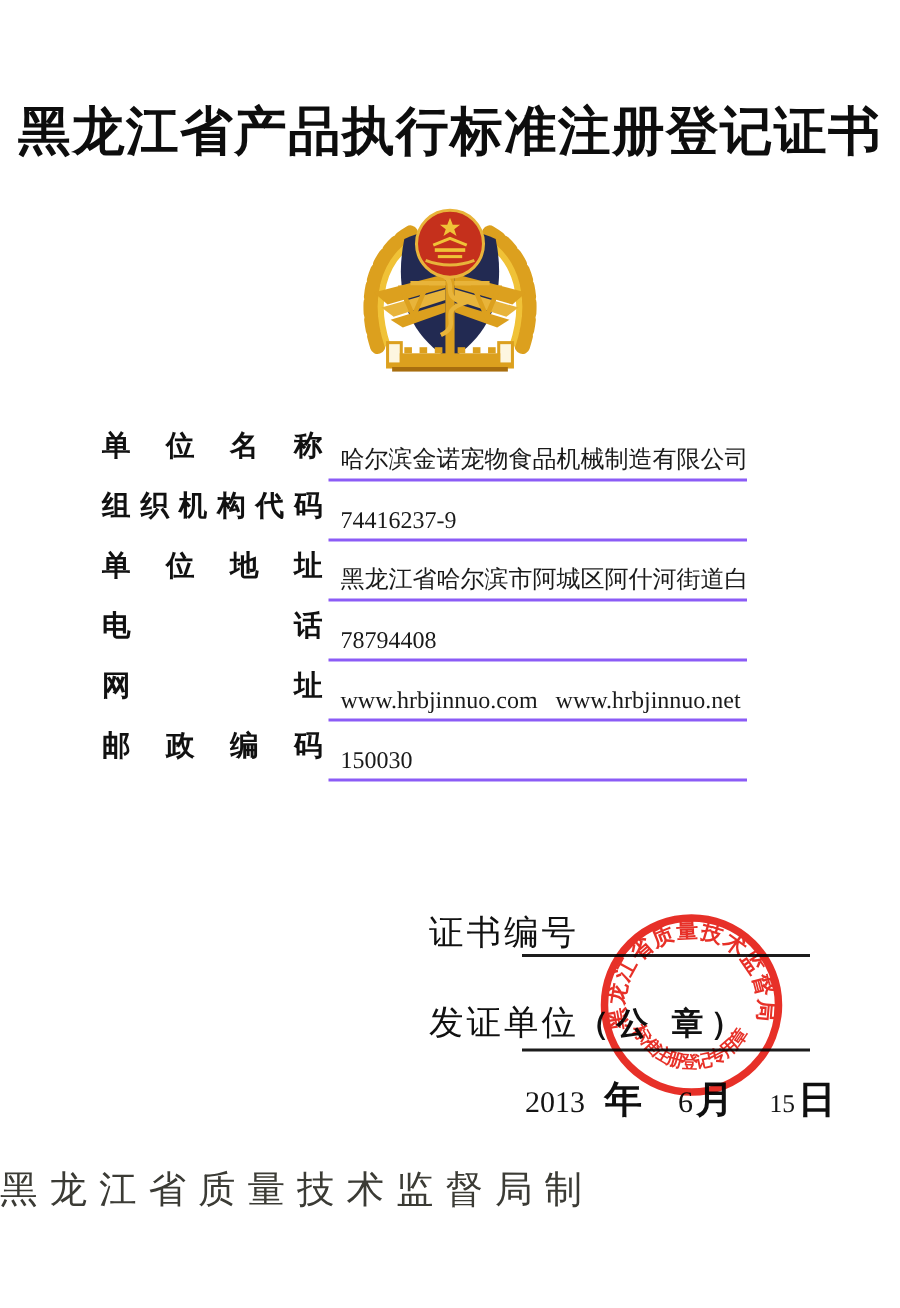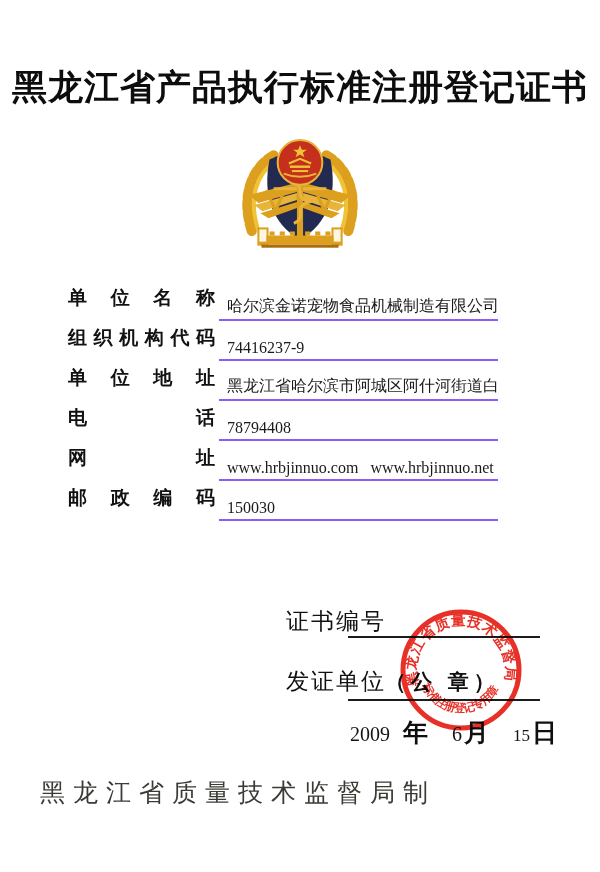--- a/index.html
+++ b/index.html
@@ -53,21 +53,21 @@
   .gap-a { margin-left:13px; } .gap-b { margin-left:24px; } .gap-c { margin-left:2px; }
 
   .seal {
     position:absolute; left:398px; top:607px; width:126px; height:126px;
     mix-blend-mode:multiply; opacity:.95; pointer-events:none;
   }
   .seal text {
     font-family:"Liberation Sans","DejaVu Sans",sans-serif; font-weight:bold;
   }
   .footer {
-    position:absolute; top:776px; left:0; width:476px; text-align:center;
+    position:absolute; top:776px; left:0; width:476px; 
     font-family:"Liberation Serif","DejaVu Serif",serif; font-size:25px;
     letter-spacing:8px; color:#3b3b35; white-space:nowrap;
   }
 </style>
 </head>
 <body>
 
 <div class="page">
 
   <div class="title">黑龙江省产品执行标准注册登记证书</div>
@@ -145,21 +145,21 @@
   </div>
 
   <div class="bold-label" style="left:262px; top:606px;">证书编号</div>
   <div class="blank-line" style="left:348px; top:612px; width:192px; height:24px;"><span></span></div>
 
   <div class="bold-label" style="left:262px; top:666px;">发证单位</div>
   <div class="gongzhang">（公 章）</div>
   <div class="blank-line" style="left:348px; top:676px; width:192px; height:23px;"></div>
 
   <div class="date-row">
-    <span class="num">2009</span>
+    <span class="num">2013</span>
     <span class="unit gap-a">年</span>
     <span class="num gap-b">6</span>
     <span class="unit gap-c">月</span>
     <span class="num small gap-b">15</span>
     <span class="unit gap-c">日</span>
   </div>
 
   <svg class="seal" viewBox="0 0 126 126" aria-hidden="true">
     <defs>
       <path id="sealTop" d="M 20.7,78.4 A 45,45 0 1 1 105.3,78.4"></path>

